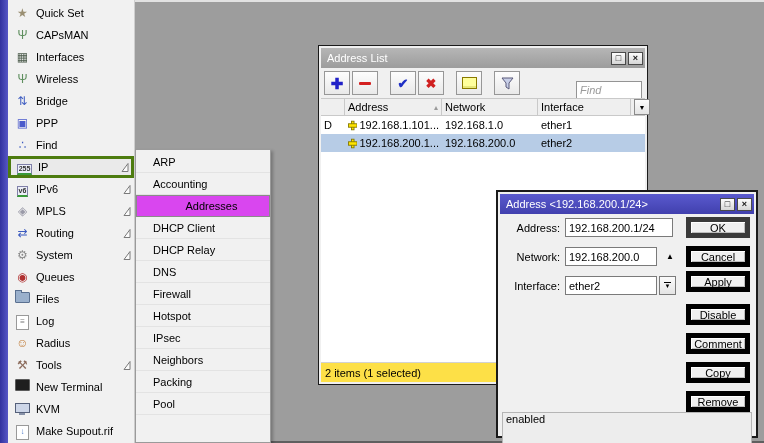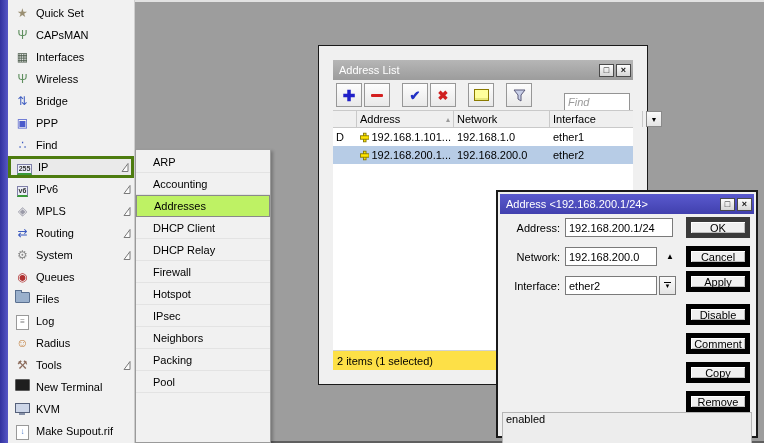--- a/index.html
+++ b/index.html
@@ -34,32 +34,32 @@
   .monitor::after{content:"";position:absolute;left:3px;bottom:-3px;width:6px;height:2px;background:#8892a8;}
   .doc{display:inline-block;width:11px;height:13px;background:#fff;border:1px solid #999;
        font-size:8px;line-height:12px;text-align:center;}
 
   
   .submenu{position:absolute;left:135px;top:149px;width:136px;height:294px;background:#f1f1f1;
            border:1px solid #9a9a9a;box-sizing:border-box;box-shadow:2px 2px 3px rgba(0,0,0,.25);
            padding-top:1px;z-index:1;}
   .sm-item{height:22px;line-height:21px;padding-left:17px;border-bottom:1px solid #e3e3e3;
            border-top:1px solid transparent;box-sizing:border-box;cursor:default;}
-  .sm-item.sel{border:1px solid #8a8a8a;background:#bef264;}
+  .sm-item.sel{border:1px solid #8a8a8a;background:#d946ef;text-align:center;}
 
   
   .win{position:absolute;background:#f0f0f0;box-sizing:border-box;}
   .titlebar{height:20px;display:flex;align-items:center;padding:0 2px 0 6px;color:#fff;}
   .titlebar .t{flex:1;white-space:nowrap;overflow:hidden;}
   .tb-btn{width:15px;height:13px;margin-left:2px;background:linear-gradient(#fdfdfd,#d6d6d6);
           border:1px solid #4a4a4a;display:flex;align-items:center;justify-content:center;
           font-size:9px;line-height:1;color:#111;font-weight:bold;box-sizing:border-box;}
 
   
-  .addr-list{left:318px;top:45px;width:330px;height:340px;border:1px solid #1a1a1a;padding:14px;
+  .addr-list{left:318px;top:45px;width:330px;height:340px;border:1px solid #1a1a1a;padding:2px;
              display:flex;flex-direction:column;z-index:2;}
   .addr-list .titlebar{background:linear-gradient(#b6b6b6,#9c9c9c);}
   .toolbar{height:30px;display:flex;align-items:center;gap:2px;padding:0 3px;}
   .tool-btn{width:26px;height:24px;background:linear-gradient(#fdfdfd,#e9e9e9);border:1px solid #979797;
             display:flex;align-items:center;justify-content:center;box-sizing:border-box;}
   .gap8{width:8px;}
   .glyph-plus{color:#2020c8;font-size:15px;font-weight:bold;line-height:1;}
   .glyph-check{color:#2030c5;font-size:13px;font-weight:bold;line-height:1;}
   .glyph-x{color:#d02020;font-size:13px;font-weight:bold;line-height:1;}
   .hbar{width:12px;height:3px;background:#d42020;border-radius:1px;}
@@ -231,20 +231,21 @@
       <span class="lbl">Make Supout.rif</span>
     </div>
   </div>
 
   <div class="submenu">
     <div class="sm-item">ARP</div>
     <div class="sm-item">Accounting</div>
     <div class="sm-item sel">Addresses</div>
     <div class="sm-item">DHCP Client</div>
     <div class="sm-item">DHCP Relay</div>
+    <div class="sm-item">DNS</div>
     <div class="sm-item">Firewall</div>
     <div class="sm-item">Hotspot</div>
     <div class="sm-item">IPsec</div>
     <div class="sm-item">Neighbors</div>
     <div class="sm-item">Packing</div>
     <div class="sm-item">Pool</div>
   </div>
 
   <div class="win addr-list">
     <div class="titlebar">

